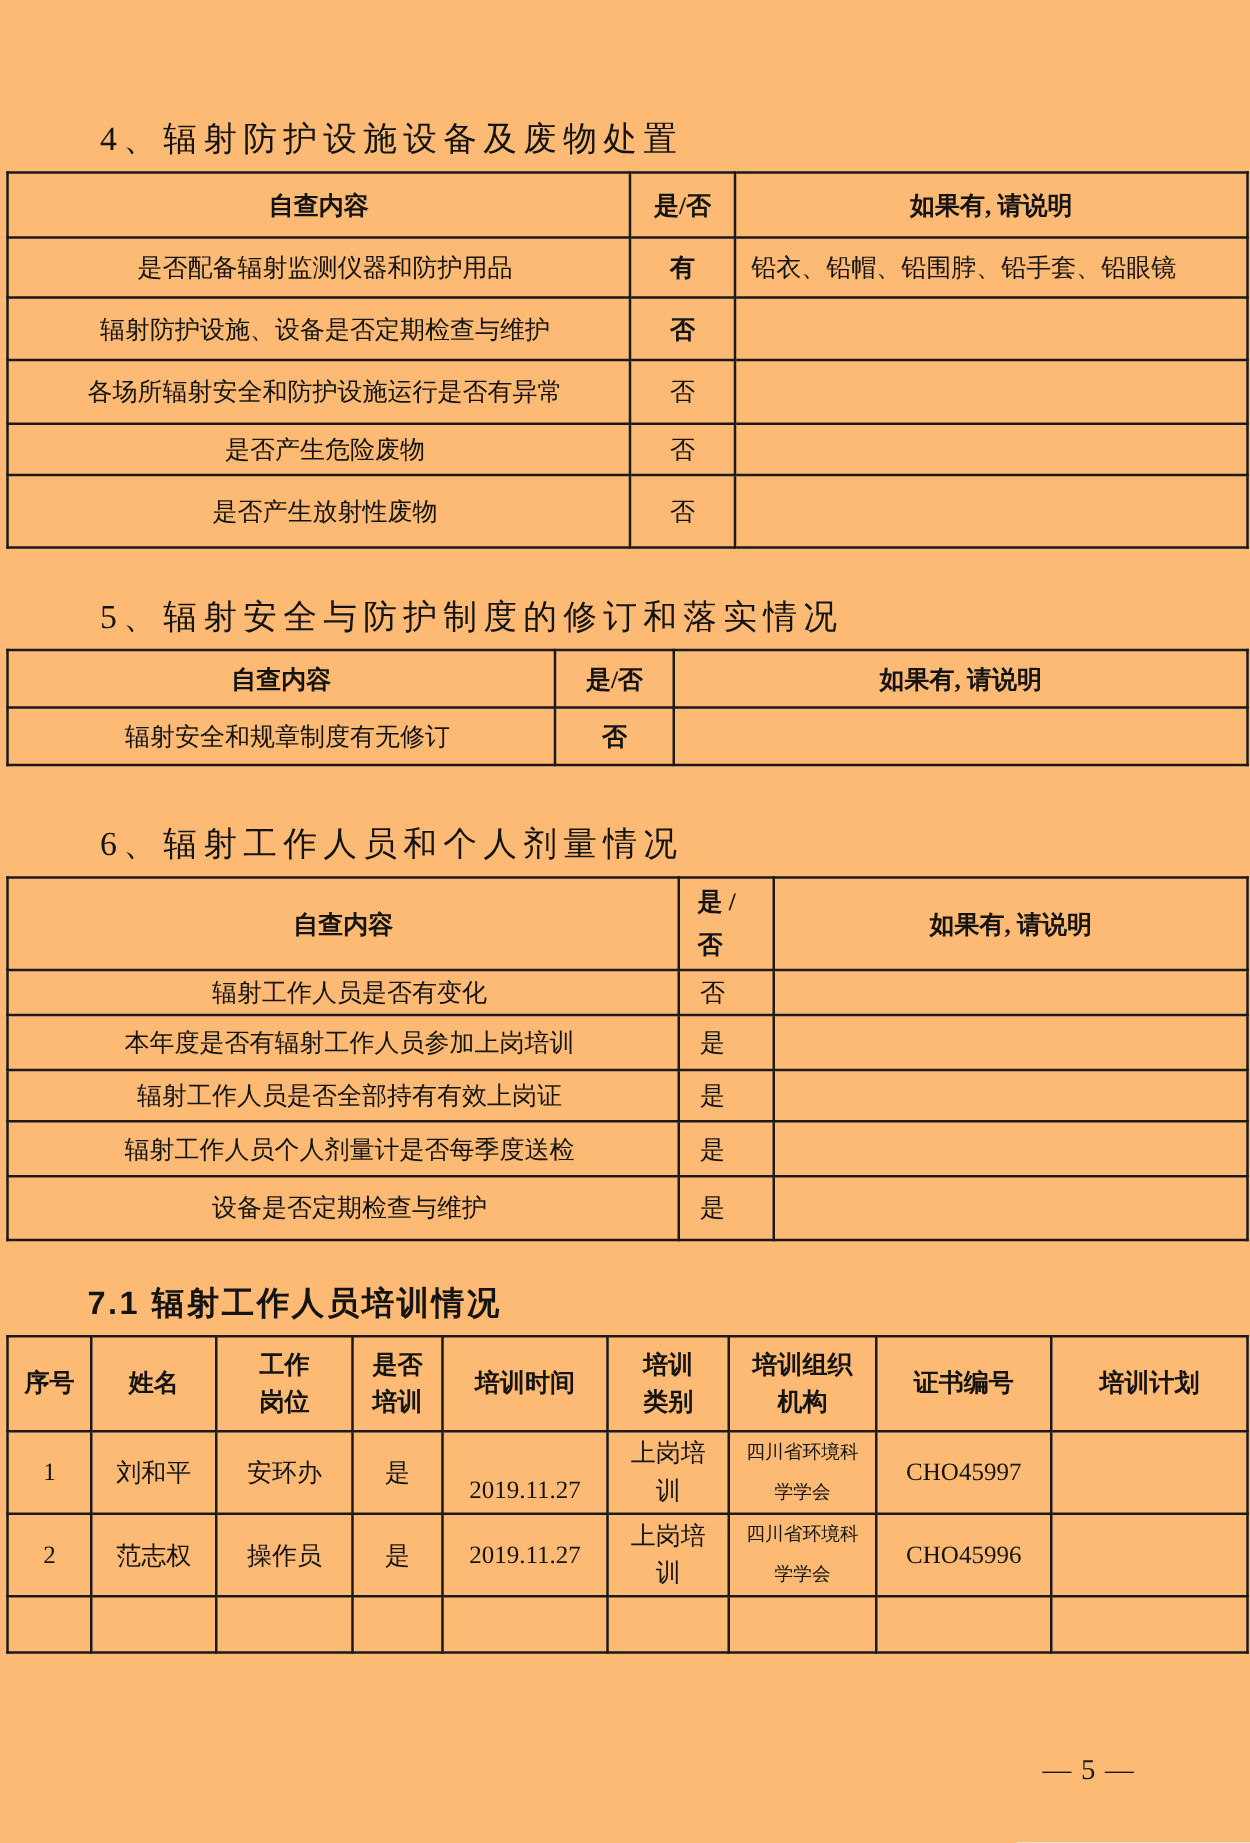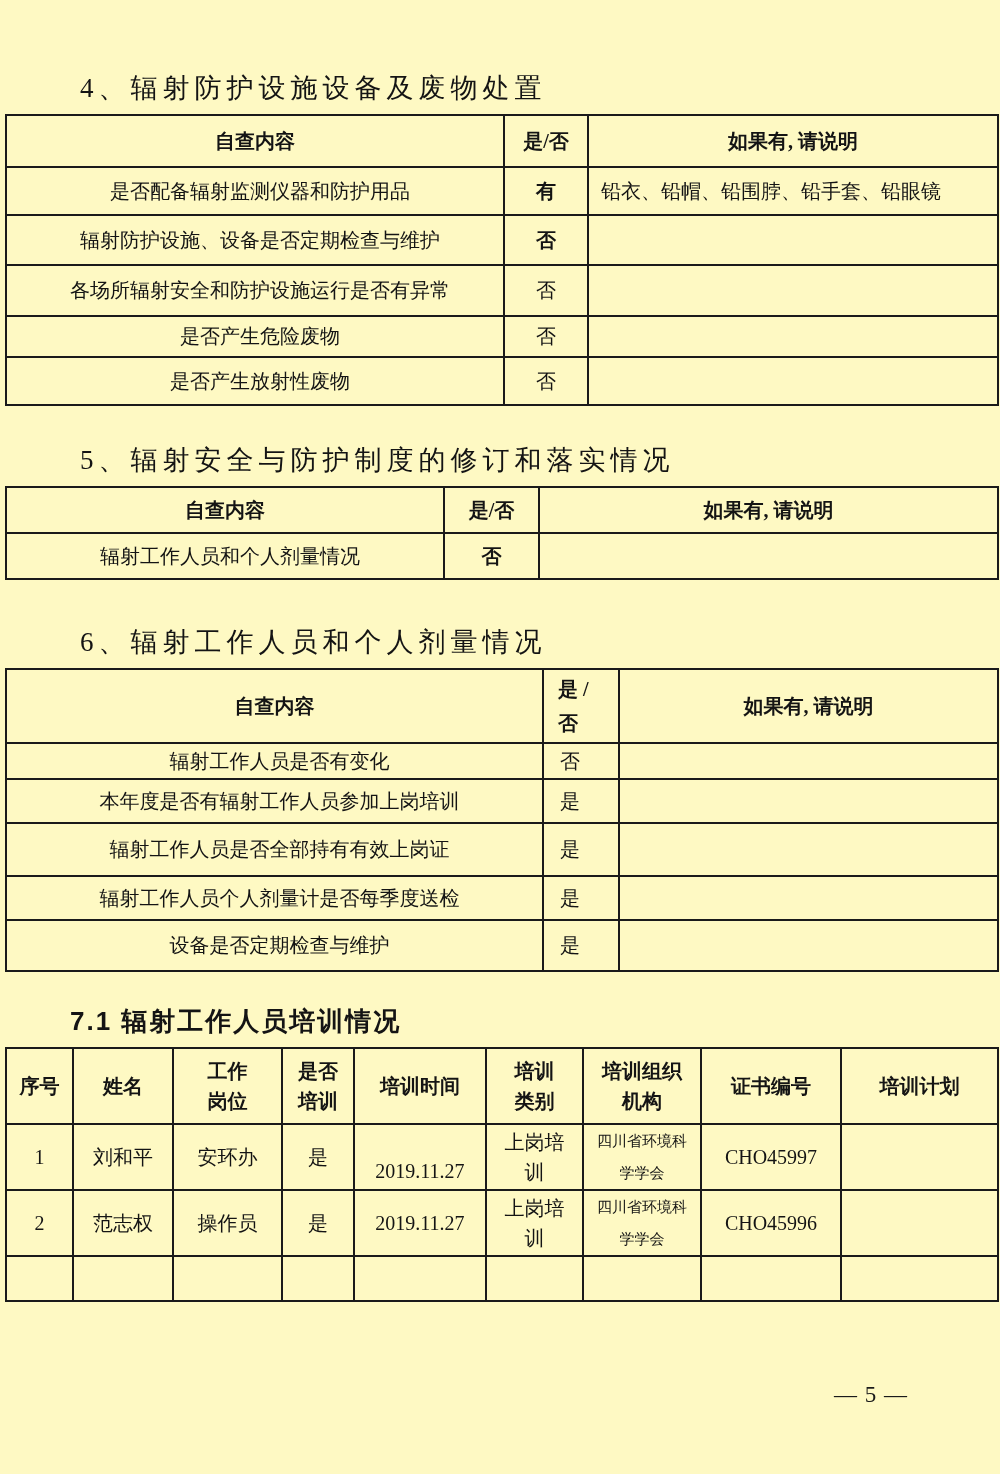--- a/index.html
+++ b/index.html
@@ -1,20 +1,20 @@
 <!DOCTYPE html>
 <html><head>
 <meta charset="utf-8">
 <style>
   * { margin:0; padding:0; box-sizing:border-box; }
   html,body { background:#ffffff; }
   .doc {
-    width:1000px; height:1474px; background:#fef9c3; color:#141414;
+    width:1000px; height:1474px; background:#fdba74; color:#141414;
     font-family:"Liberation Serif","DejaVu Serif",serif;
-    padding-top:70px; position:relative; overflow:hidden;
+    padding-top:93px; position:relative; overflow:hidden;
   }
   .sec-title {
     font-family:"Liberation Serif","DejaVu Serif",serif;
     font-size:27px; font-weight:400; letter-spacing:5px;
     margin:0 0 8px 80px; white-space:nowrap;
   }
   .sec-title.bold {
     font-family:"Liberation Sans","DejaVu Sans",sans-serif;
     font-weight:700; letter-spacing:2px; font-size:26px;
     margin-left:70px;
@@ -82,21 +82,21 @@
       <tr style="height:51px">
         <td class="item">各场所辐射安全和防护设施运行是否有异常</td>
         <td class="ans">否</td>
         <td class="note"></td>
       </tr>
       <tr style="height:41px">
         <td class="item">是否产生危险废物</td>
         <td class="ans">否</td>
         <td class="note"></td>
       </tr>
-      <tr style="height:48px">
+      <tr style="height:58px">
         <td class="item">是否产生放射性废物</td>
         <td class="ans">否</td>
         <td class="note"></td>
       </tr>
     </tbody>
   </table>
 
   <div class="sec-title gap-s5">5、辐射安全与防护制度的修订和落实情况</div>
   <table class="t t2">
     <colgroup>
@@ -104,21 +104,21 @@
         <col style="width:95px">
         <col style="width:459px">
       </colgroup>
     <tbody>
       <tr style="height:46px">
         <th class="hc">自查内容</th>
         <th class="hc">是/否</th>
         <th class="hc">如果有, 请说明</th>
       </tr>
       <tr style="height:46px">
-        <td class="item">辐射工作人员和个人剂量情况</td>
+        <td class="item">辐射安全和规章制度有无修订</td>
         <td class="ans strong">否</td>
         <td class="note"></td>
       </tr>
     </tbody>
   </table>
 
   <div class="sec-title gap-s6">6、辐射工作人员和个人剂量情况</div>
   <table class="t t3">
     <colgroup>
         <col style="width:537px">
@@ -135,21 +135,21 @@
       <tr style="height:36px">
         <td class="item">辐射工作人员是否有变化</td>
         <td class="ans">否</td>
         <td class="note"></td>
       </tr>
       <tr style="height:44px">
         <td class="item">本年度是否有辐射工作人员参加上岗培训</td>
         <td class="ans">是</td>
         <td class="note"></td>
       </tr>
-      <tr style="height:53px">
+      <tr style="height:41px">
         <td class="item">辐射工作人员是否全部持有有效上岗证</td>
         <td class="ans">是</td>
         <td class="note"></td>
       </tr>
       <tr style="height:44px">
         <td class="item">辐射工作人员个人剂量计是否每季度送检</td>
         <td class="ans">是</td>
         <td class="note"></td>
       </tr>
       <tr style="height:51px">

